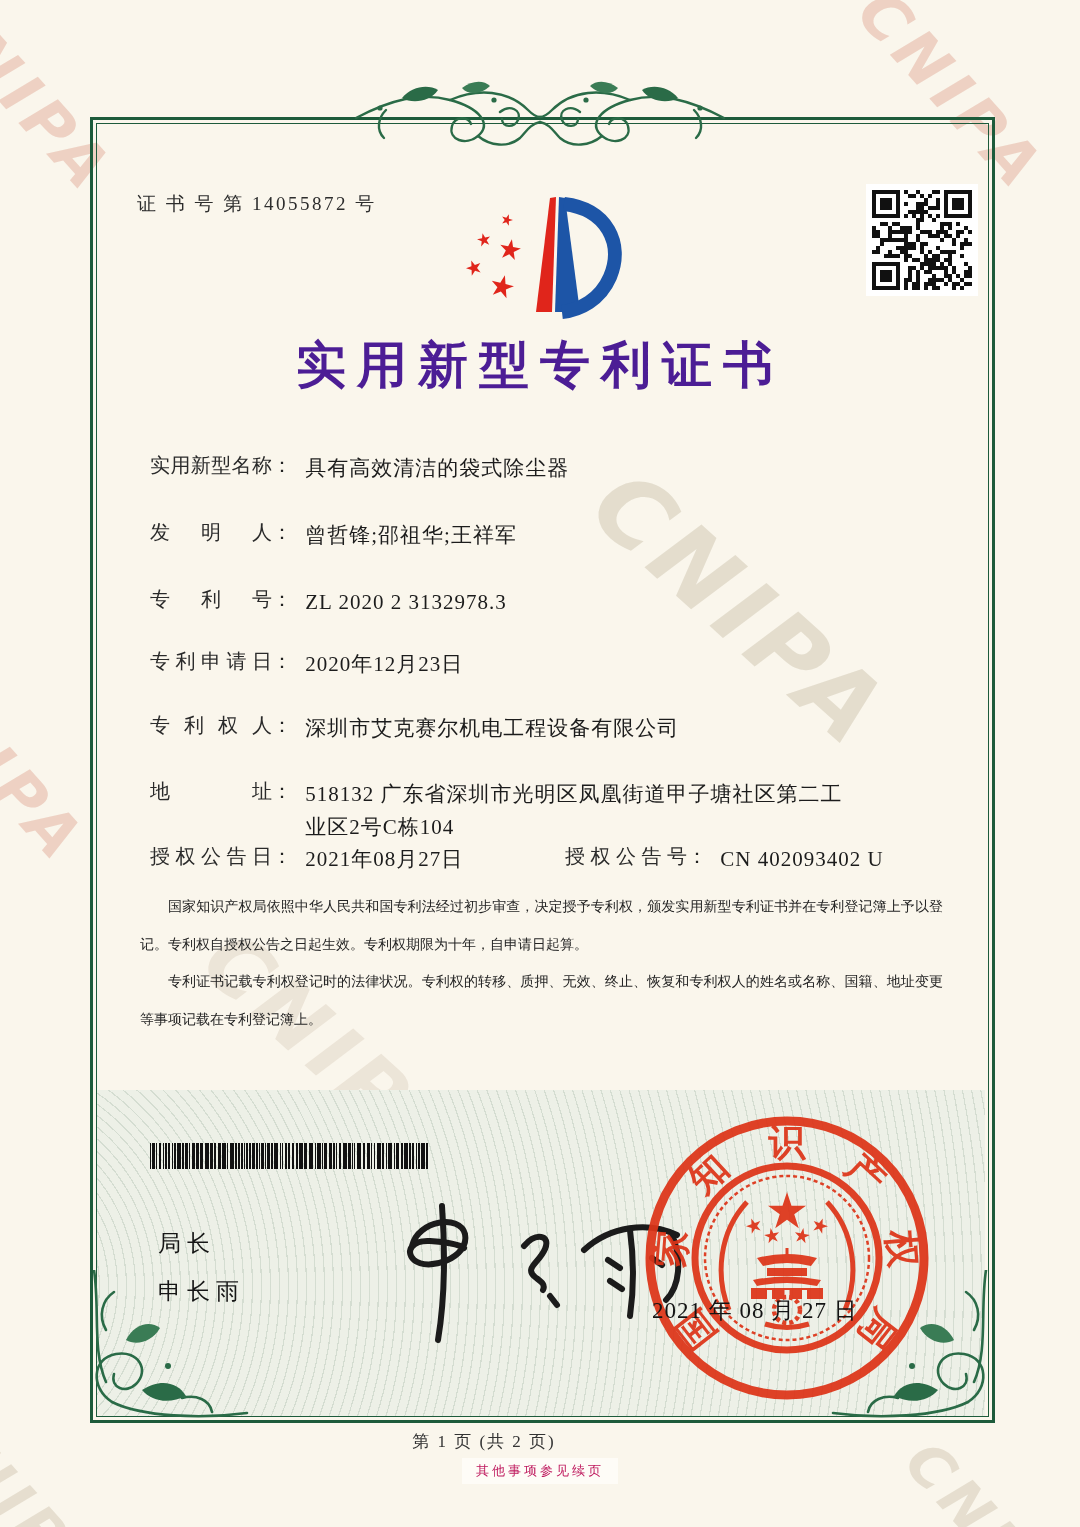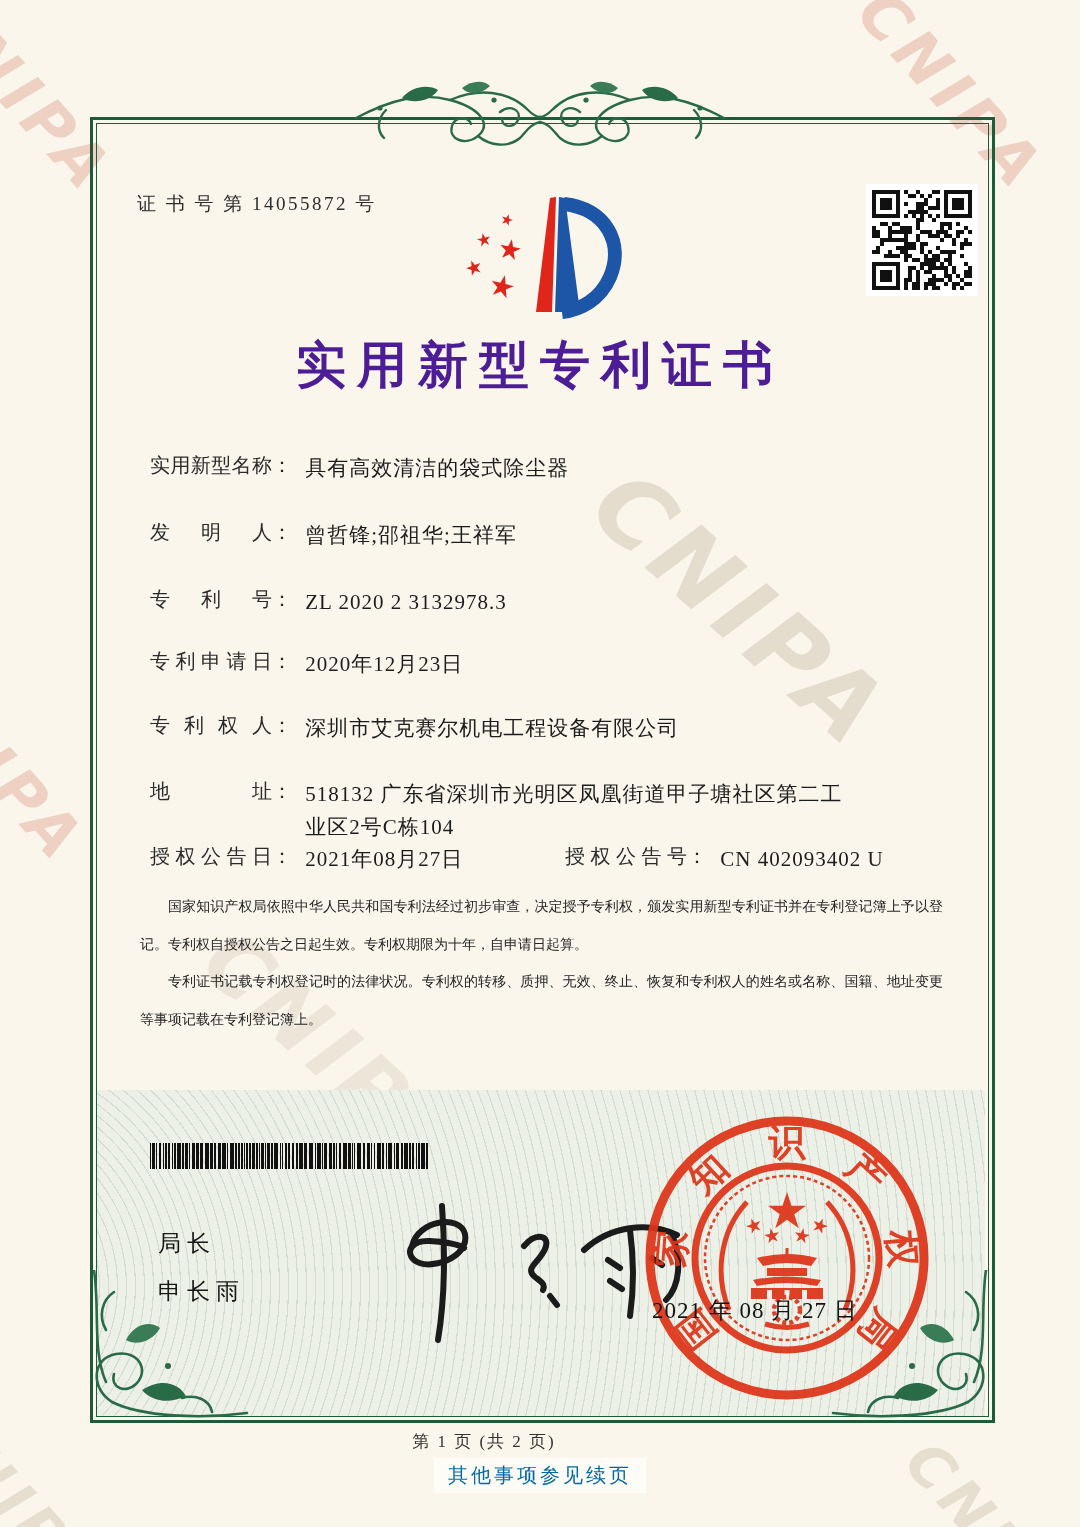--- a/index.html
+++ b/index.html
@@ -77,21 +77,21 @@
     left:652px;top:1295px;width:230px;font-size:23px;letter-spacing:1px;
     color:#141414;z-index:9;white-space:nowrap;
   }
   .page-info{left:0;top:1392px;width:968px;text-align:center;font-size:17px;
     letter-spacing:2px;color:#333;z-index:6;margin-top:38px;}
   .note{
     left:0;top:1458px;width:1080px;text-align:center;z-index:6;
   }
   .note span{
     display:inline-block;background:#fefcf7;padding:4px 14px;
-    font-size:20px;letter-spacing:3px;color:#0369a1;
+    font-size:13px;letter-spacing:3px;color:#be185d;
   }
   svg{display:block;}
   .orn{z-index:4;}
   .seal-svg{z-index:8;opacity:0.93;}
 </style>
 </head>
 <body>
 
 <div class="wm wm-pink" style="left:-34px;top:-22px;">CNIPA</div>
 <div class="wm wm-pink" style="left:897px;top:-24px;">CNIPA</div>

